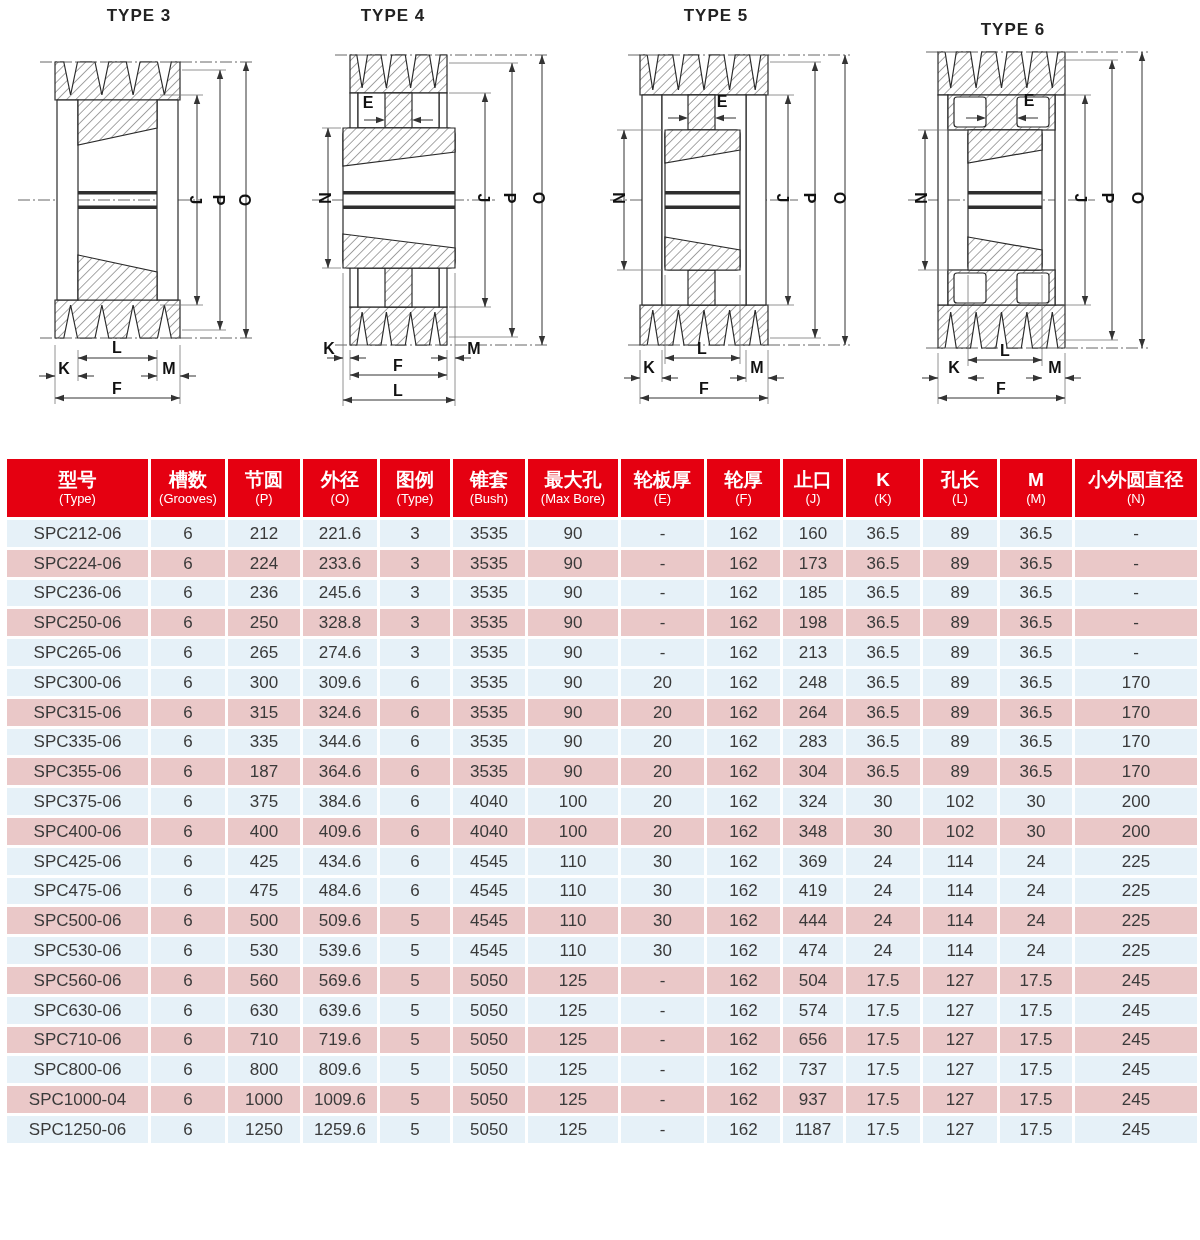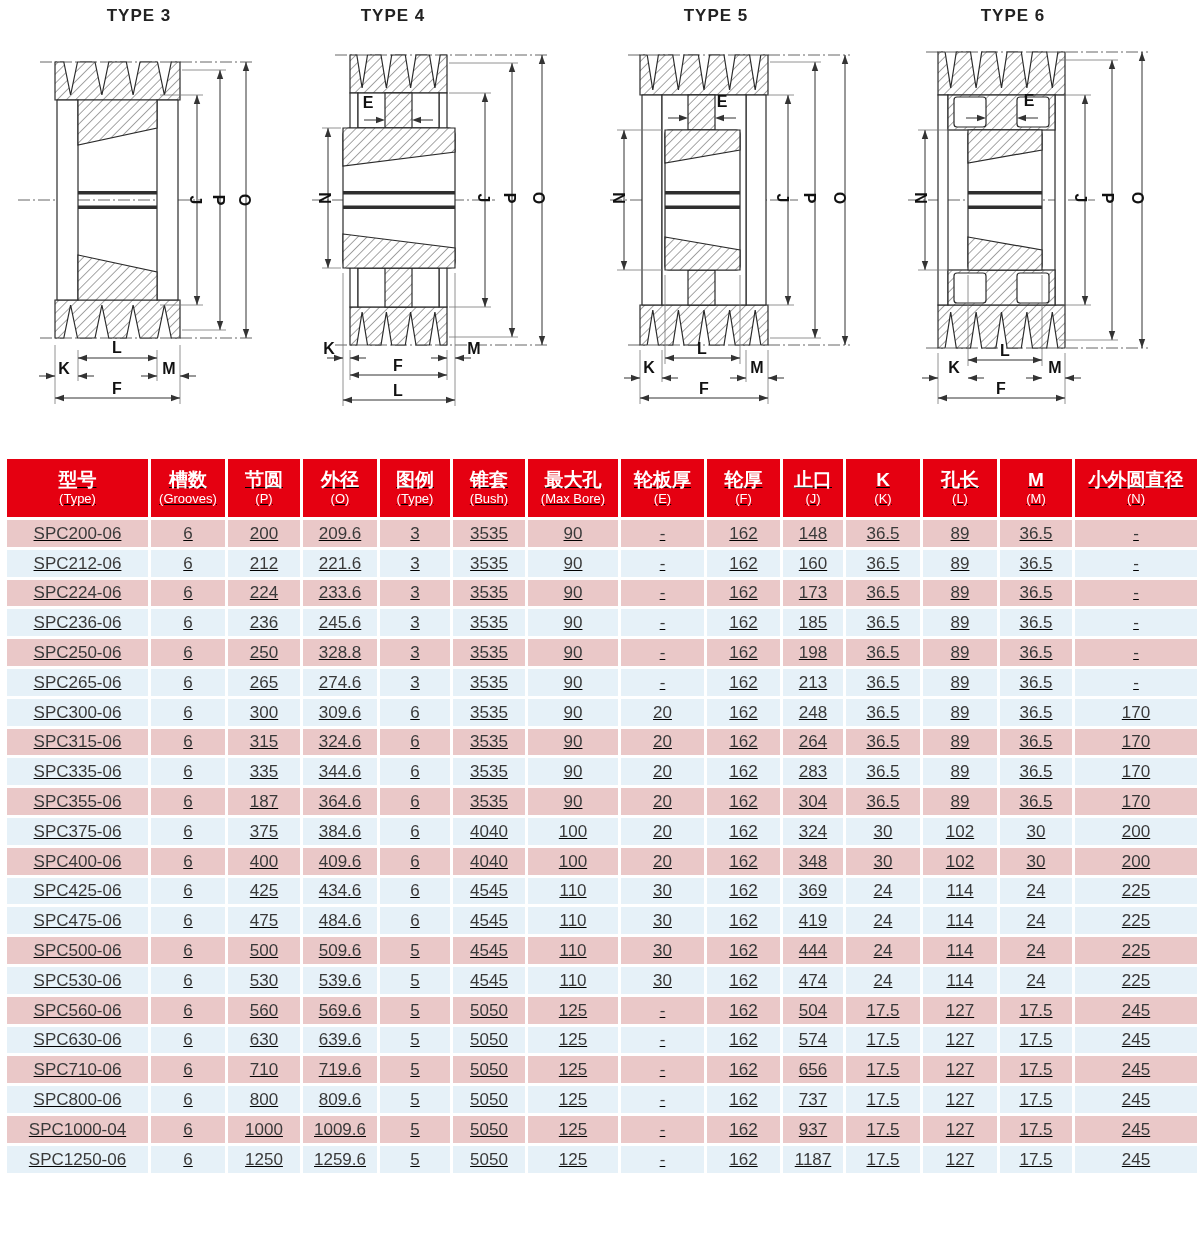--- a/index.html
+++ b/index.html
@@ -15,21 +15,21 @@
     position:absolute;transform:translate(-50%,-50%);
     font-size:17px;font-weight:700;color:#222;letter-spacing:1px;white-space:nowrap;text-align:right;
   }
   .dlab{
     position:absolute;transform:translate(-50%,-50%);
     font-size:16px;font-weight:600;color:#111;white-space:nowrap;line-height:1;
   }
   .dlab.rot{transform:translate(-50%,-50%) rotate(90deg);}
   table.spec{
     border-collapse:collapse;table-layout:fixed;
-    width:1192px;margin:8px 4px 0 4px;text-decoration:underline;
+    width:1192px;margin:8px 4px 0 4px;
   }
   table.spec th,table.spec td{
     border:3px solid #fff;text-align:center;vertical-align:middle;
     overflow:hidden;padding:0;
   }
   table.spec thead th{background:var(--header-bg);color:#fff;height:58px;}
   th .zh{font-size:19px;font-weight:700;line-height:1.2;}
   th .en{font-size:13px;font-weight:400;line-height:1.15;text-align:center;}
   table.spec tbody td{
     height:26.8px;font-size:17px;color:var(--cell-text);line-height:1;
@@ -318,21 +318,21 @@
         <polygon points="38,378 29,374.8 29,381.2" fill="#333"></polygon>
         <polygon points="68,378 77,374.8 77,381.2" fill="#333"></polygon>
         <line x1="126" y1="378" x2="142" y2="378" stroke="#333" stroke-width="1" fill="none"></line>
         <line x1="165" y1="378" x2="181" y2="378" stroke="#333" stroke-width="1" fill="none"></line>
         <polygon points="142,378 133,374.8 133,381.2" fill="#333"></polygon>
         <polygon points="165,378 174,374.8 174,381.2" fill="#333"></polygon>
         <line x1="38" y1="398" x2="165" y2="398" stroke="#333" stroke-width="1" fill="none"></line>
         <polygon points="38,398 47,394.8 47,401.2" fill="#333"></polygon>
         <polygon points="165,398 156,394.8 156,401.2" fill="#333"></polygon>
       </svg>
-    <span class="dtitle" style="left:113px;top:16px">TYPE 6</span>
+    <span class="dtitle" style="left:113px;top:30px">TYPE 6</span>
     <span class="dlab" style="left:129px;top:101px">E</span>
     <span class="dlab rot" style="left:20px;top:198px">N</span>
     <span class="dlab rot" style="left:180px;top:198px">J</span>
     <span class="dlab rot" style="left:207px;top:198px">P</span>
     <span class="dlab rot" style="left:237px;top:198px">O</span>
     <span class="dlab" style="left:105px;top:351px">L</span>
     <span class="dlab" style="left:54px;top:368px">K</span>
     <span class="dlab" style="left:155px;top:368px">M</span>
     <span class="dlab" style="left:101px;top:389px">F</span>
   </div>
@@ -409,36 +409,20 @@
           <div class="zh">M</div>
           <div class="en">(M)</div>
         </th>
         <th>
           <div class="zh">小外圆直径</div>
           <div class="en">(N)</div>
         </th>
       </tr>
     </thead>
   <tbody id="tbodyEl">
-      <tr class="pink">
-        <td>SPC200-06</td>
-        <td>6</td>
-        <td>200</td>
-        <td>209.6</td>
-        <td>3</td>
-        <td>3535</td>
-        <td>90</td>
-        <td>-</td>
-        <td>162</td>
-        <td>148</td>
-        <td>36.5</td>
-        <td>89</td>
-        <td>36.5</td>
-        <td>-</td>
-      </tr>
       <tr class="blue">
         <td>SPC212-06</td>
         <td>6</td>
         <td>212</td>
         <td>221.6</td>
         <td>3</td>
         <td>3535</td>
         <td>90</td>
         <td>-</td>
         <td>162</td>

